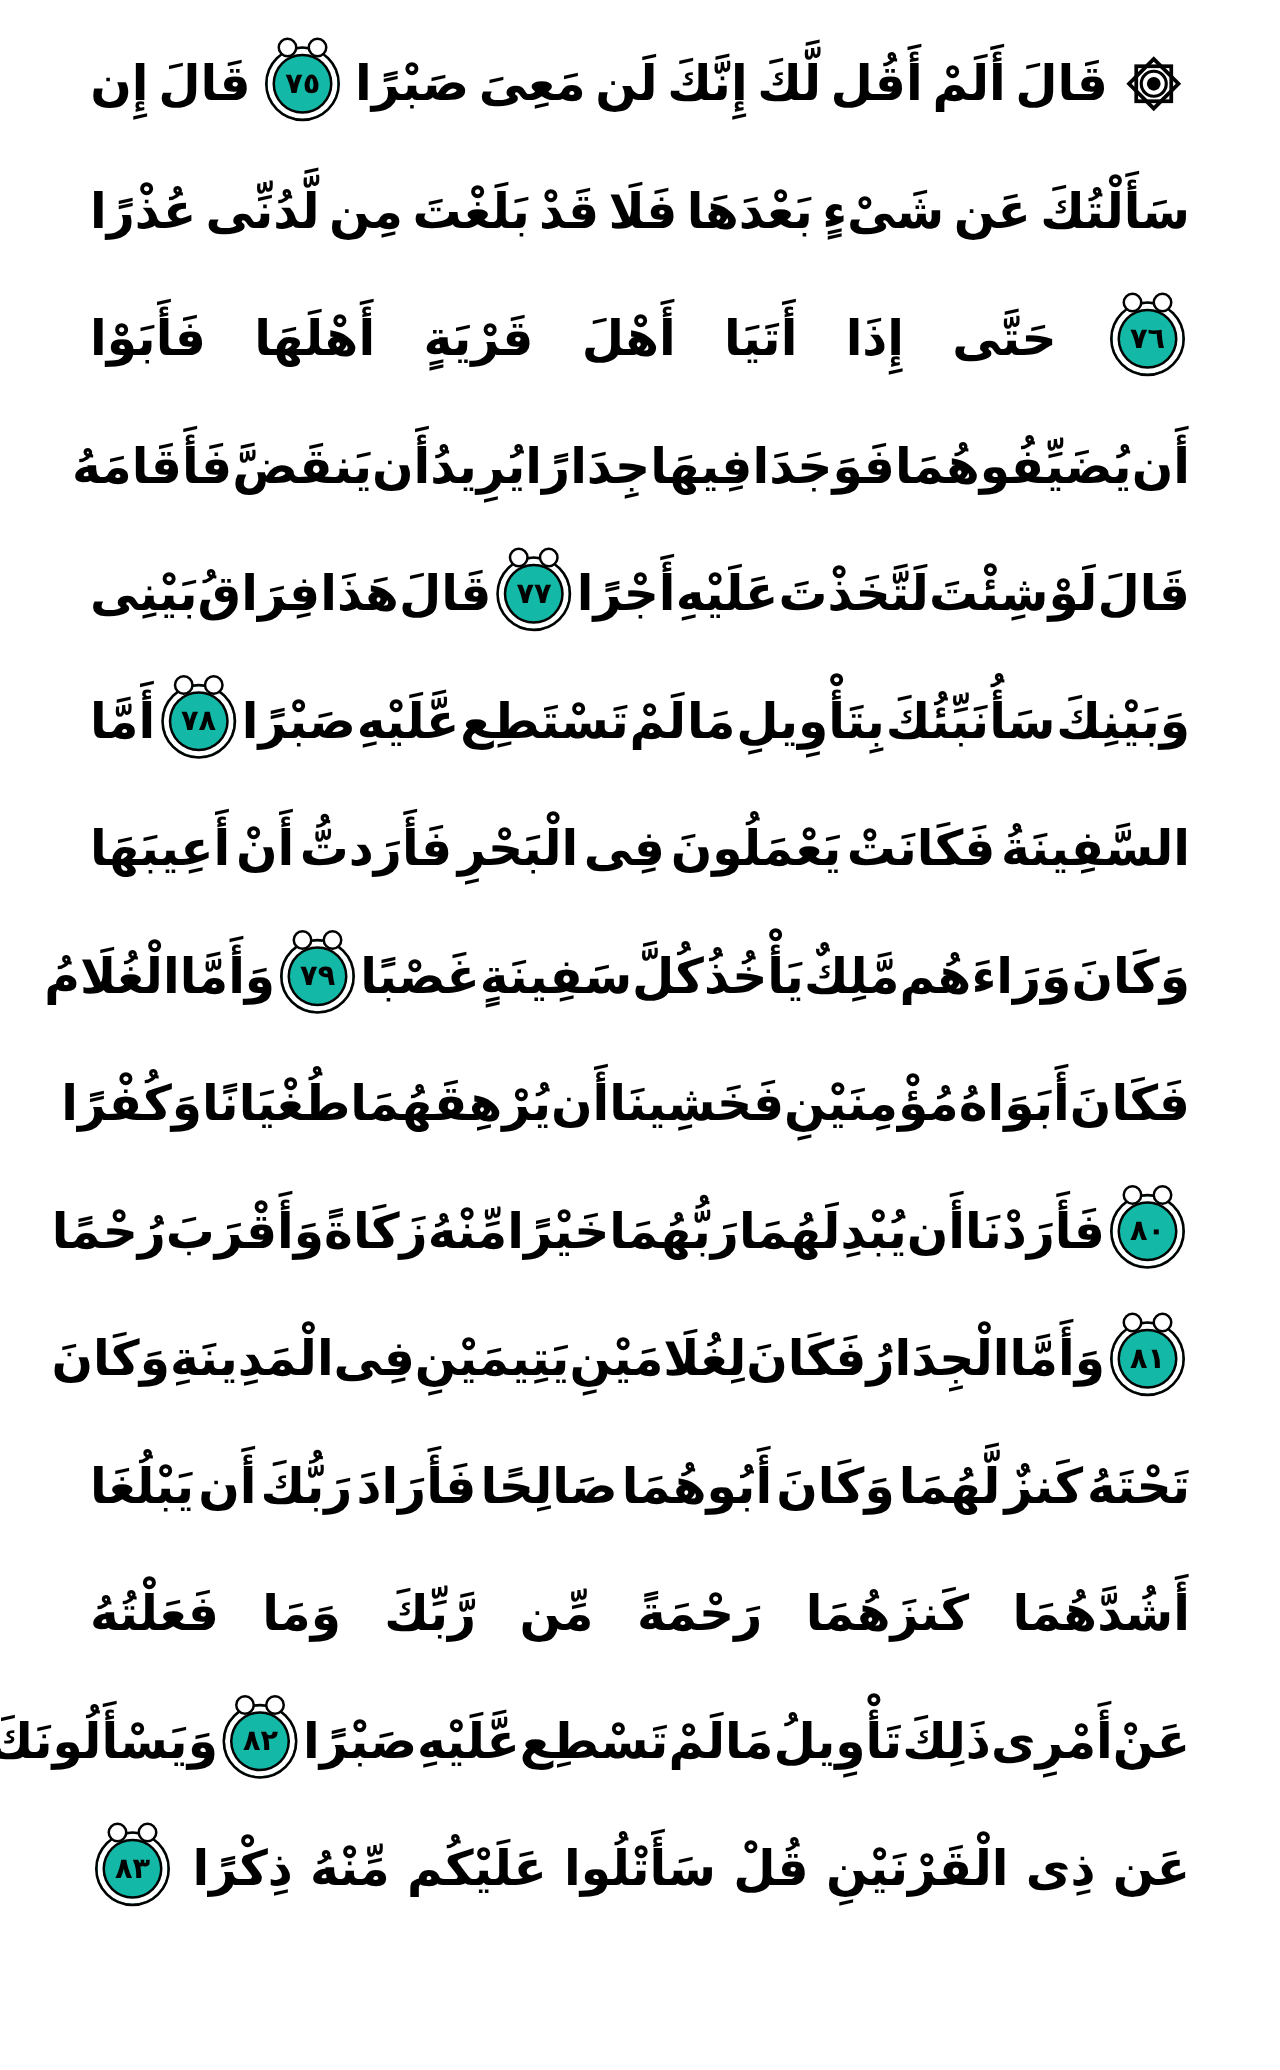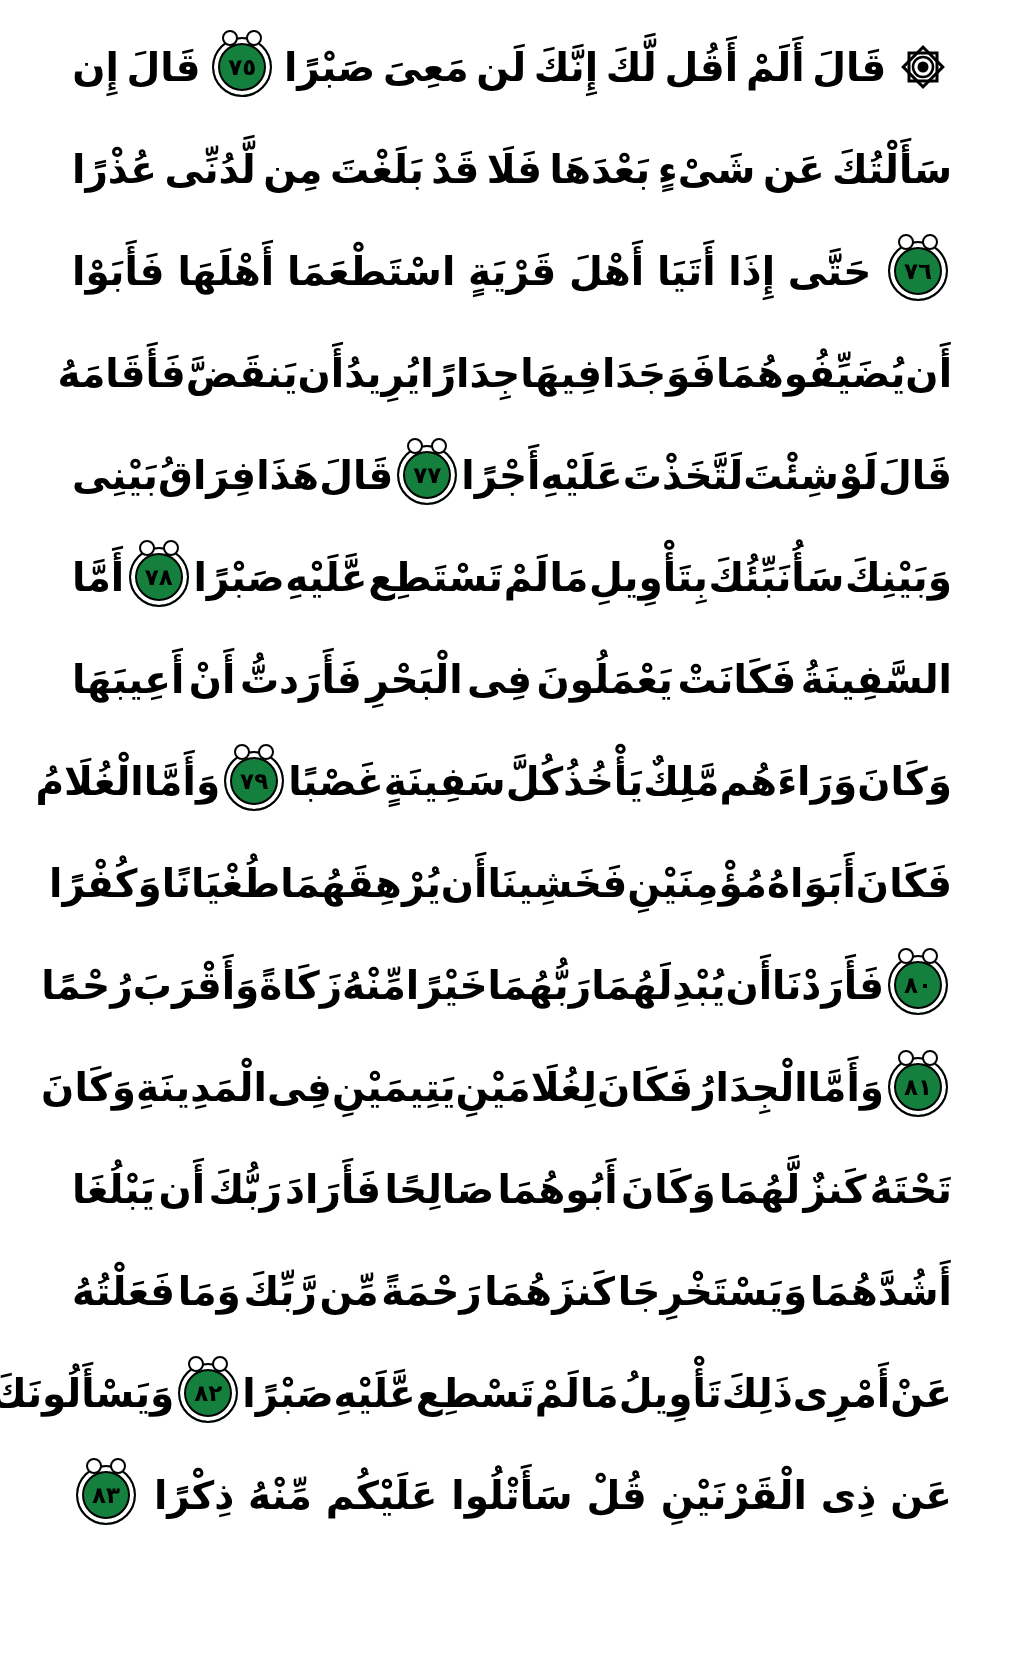--- a/index.html
+++ b/index.html
@@ -43,21 +43,21 @@
     flex: 0 0 auto;
     display: inline-flex;
     align-items: center;
     justify-content: center;
     width: 56px;
     height: 56px;
     border: 2.5px solid #000;
     border-radius: 50%;
     box-shadow: inset 0 0 0 4px #fff, inset 0 0 0 6px #000;
     margin: 0 4px;
-    background: #15803d;
+    background: #14b8a6;
   }
   .ayah-marker::before,
   .ayah-marker::after {
     content: "";
     position: absolute;
     top: -9px;
     width: 12px;
     height: 12px;
     border: 2px solid #000;
     border-radius: 50%;
@@ -124,21 +124,20 @@
       </div>
       <div class="qline" dir="rtl">
         <span class="ayah-marker">
           <span class="ayah-num">٧٦</span>
         </span>
         <span class="word">حَتَّى</span>
         <span class="word">إِذَا</span>
         <span class="word">أَتَيَا</span>
         <span class="word">أَهْلَ</span>
         <span class="word">قَرْيَةٍ</span>
-        <span class="word">اسْتَطْعَمَا</span>
         <span class="word">أَهْلَهَا</span>
         <span class="word">فَأَبَوْا</span>
       </div>
       <div class="qline" dir="rtl">
         <span class="word">أَن</span>
         <span class="word">يُضَيِّفُوهُمَا</span>
         <span class="word">فَوَجَدَا</span>
         <span class="word">فِيهَا</span>
         <span class="word">جِدَارًا</span>
         <span class="word">يُرِيدُ</span>
@@ -243,21 +242,20 @@
         <span class="word">وَكَانَ</span>
         <span class="word">أَبُوهُمَا</span>
         <span class="word">صَالِحًا</span>
         <span class="word">فَأَرَادَ</span>
         <span class="word">رَبُّكَ</span>
         <span class="word">أَن</span>
         <span class="word">يَبْلُغَا</span>
       </div>
       <div class="qline" dir="rtl">
         <span class="word">أَشُدَّهُمَا</span>
-        <span class="word">وَيَسْتَخْرِجَا</span>
         <span class="word">كَنزَهُمَا</span>
         <span class="word">رَحْمَةً</span>
         <span class="word">مِّن</span>
         <span class="word">رَّبِّكَ</span>
         <span class="word">وَمَا</span>
         <span class="word">فَعَلْتُهُ</span>
       </div>
       <div class="qline" dir="rtl">
         <span class="word">عَنْ</span>
         <span class="word">أَمْرِى</span>

